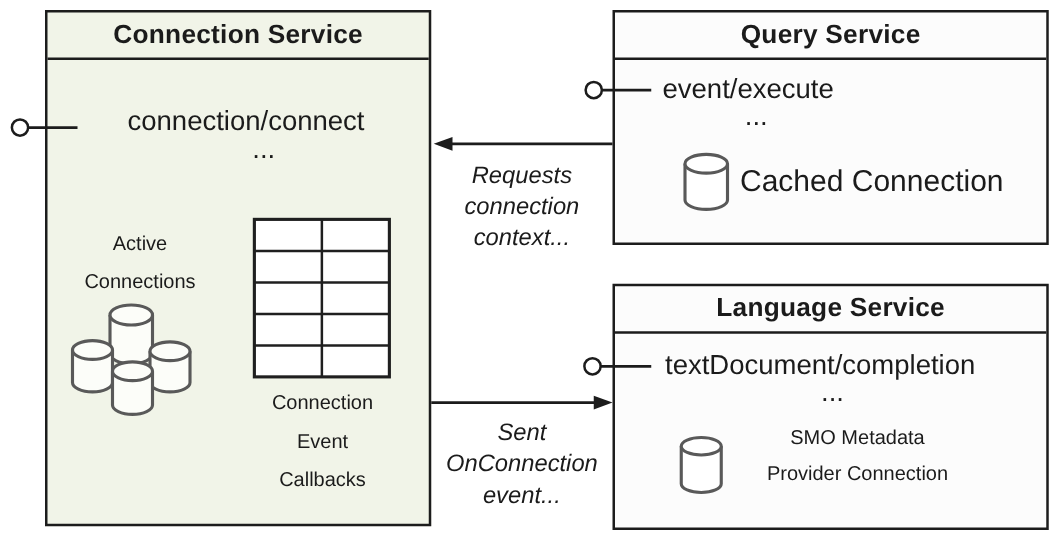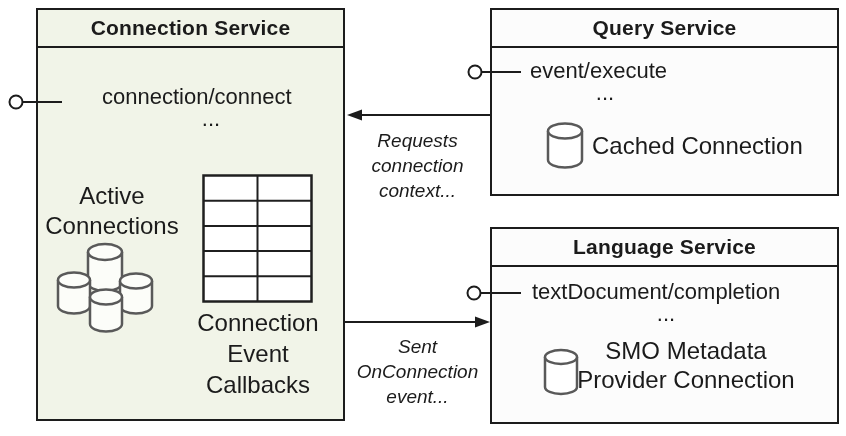--- a/index.html
+++ b/index.html
@@ -13,21 +13,21 @@
   .box-query { left:490px; top:8px; width:349px; height:188px; background:var(--service-box-fill,#fcfcfc); }
   .box-language { left:490px; top:227px; width:349px; height:197px; background:var(--service-box-fill,#fcfcfc); }
   .box-header {
     height:36px; border-bottom:2px solid var(--border,#1c1c1c);
     display:flex; align-items:center; justify-content:center;
   }
   .box-title { font-weight:bold; font-size:21px; letter-spacing:0.2px; }
   .abs { position:absolute; }
   .methods { font-size:22px; line-height:28px; white-space:nowrap; }
   .ellipsis-line { text-align:center; line-height:16px; font-size:22px; }
-  .label-center { text-align:center; font-size:24px; white-space:pre-line; }
+  .label-center { text-align:center; font-size:16px; white-space:pre-line; }
   .italic-note {
     font-style:italic; font-size:19px; line-height:25px;
     text-align:center; white-space:pre-line;
   }
   svg.overlay { position:absolute; left:0; top:0; pointer-events:none; }
   .wire { stroke:var(--border,#1c1c1c); stroke-width:2.2; fill:none; }
   .wire-head { fill:var(--border,#1c1c1c); stroke:none; }
   .lolli { stroke:var(--border,#1c1c1c); stroke-width:2; fill:#ffffff; }
   .cyl { stroke:var(--icon-stroke,#595959); stroke-width:2.5; fill:#fcfdf9; }
   .cyl-white { stroke:var(--icon-stroke,#595959); stroke-width:2.5; fill:#ffffff; }

